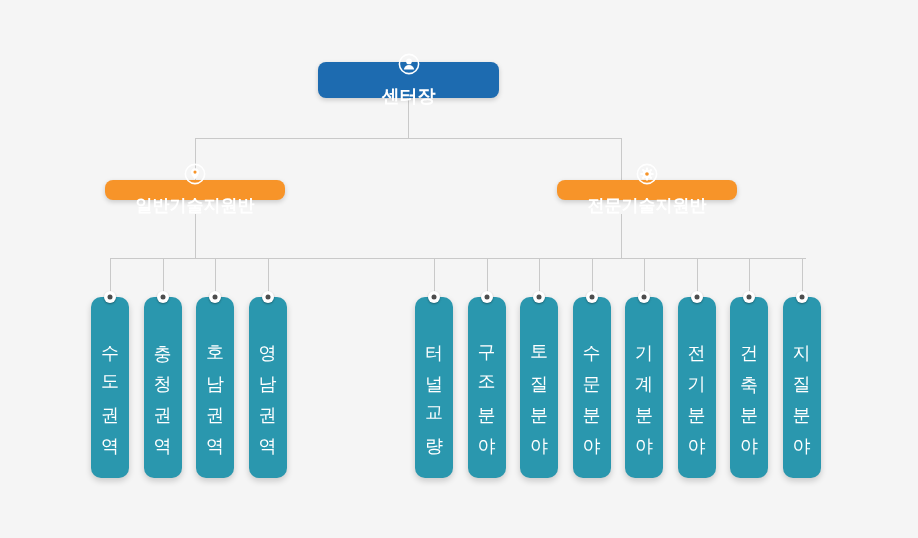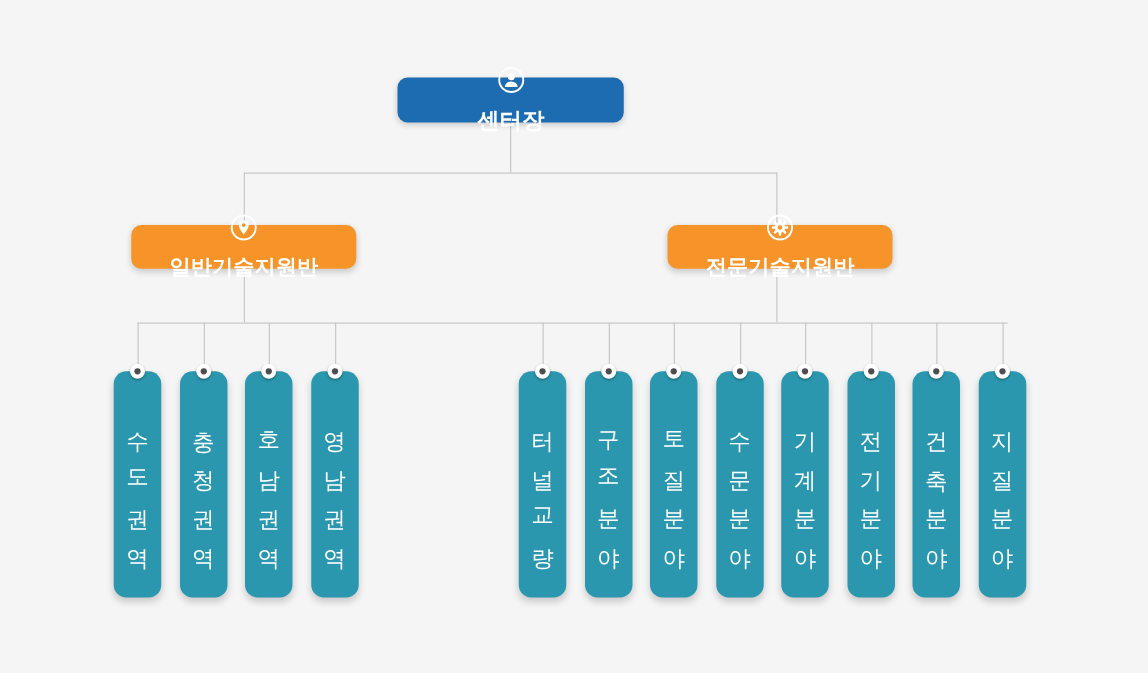--- a/index.html
+++ b/index.html
@@ -42,26 +42,26 @@
     flex-direction: column;
   }
   .node.root {
     left: 318px; top: 62px;
     width: 181px; height: 36px;
     background: #1d6bb0;
     font-size: 18px;
   }
   .node.team {
     top: 180px;
-    width: 180px; height: 35px;
+    width: 180px; height: 20px;
     background: #f79429;
     font-size: 17px;
   }
   .node.team.general { left: 105px; }
-  .node.team.expert  { left: 534px; }
+  .node.team.expert  { left: 557px; }
 
   .icon { display: flex; width: 22px; height: 22px; flex: 0 0 auto; }
   .icon svg { width: 22px; height: 22px; display: block; }
 
   
   .pill-group {
     position: absolute;
     top: 297px;
     display: flex;
     gap: 14.5px;

